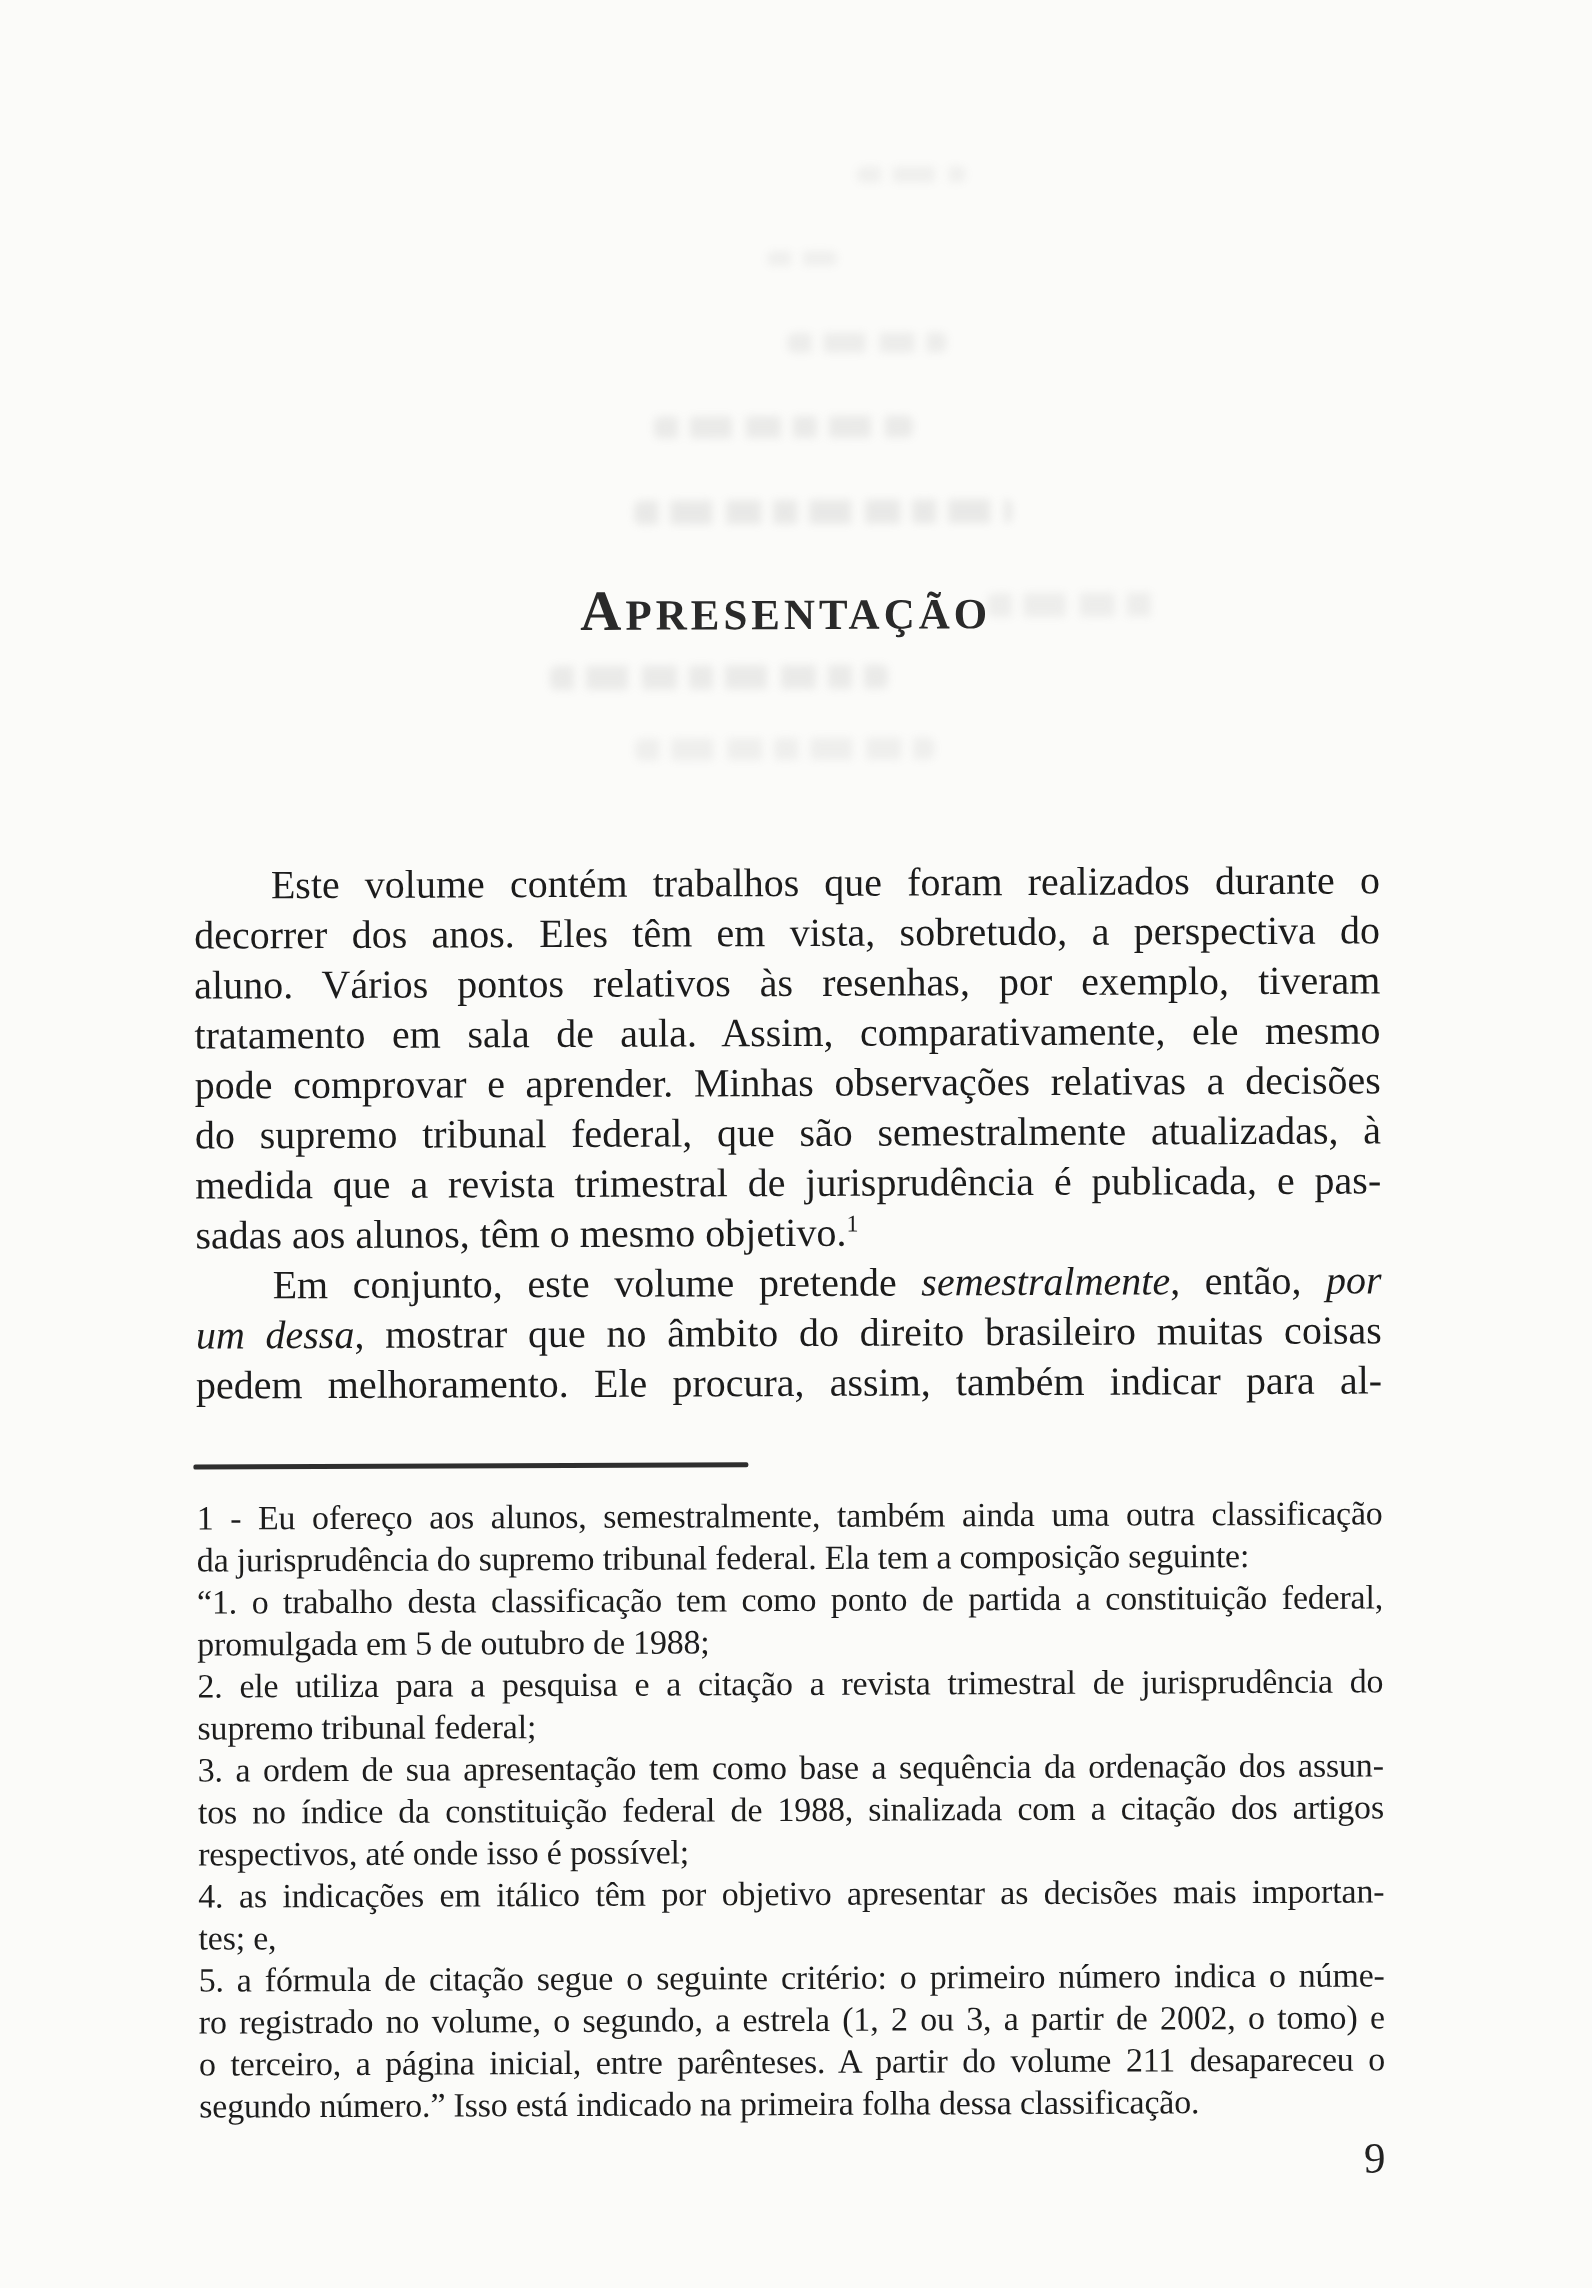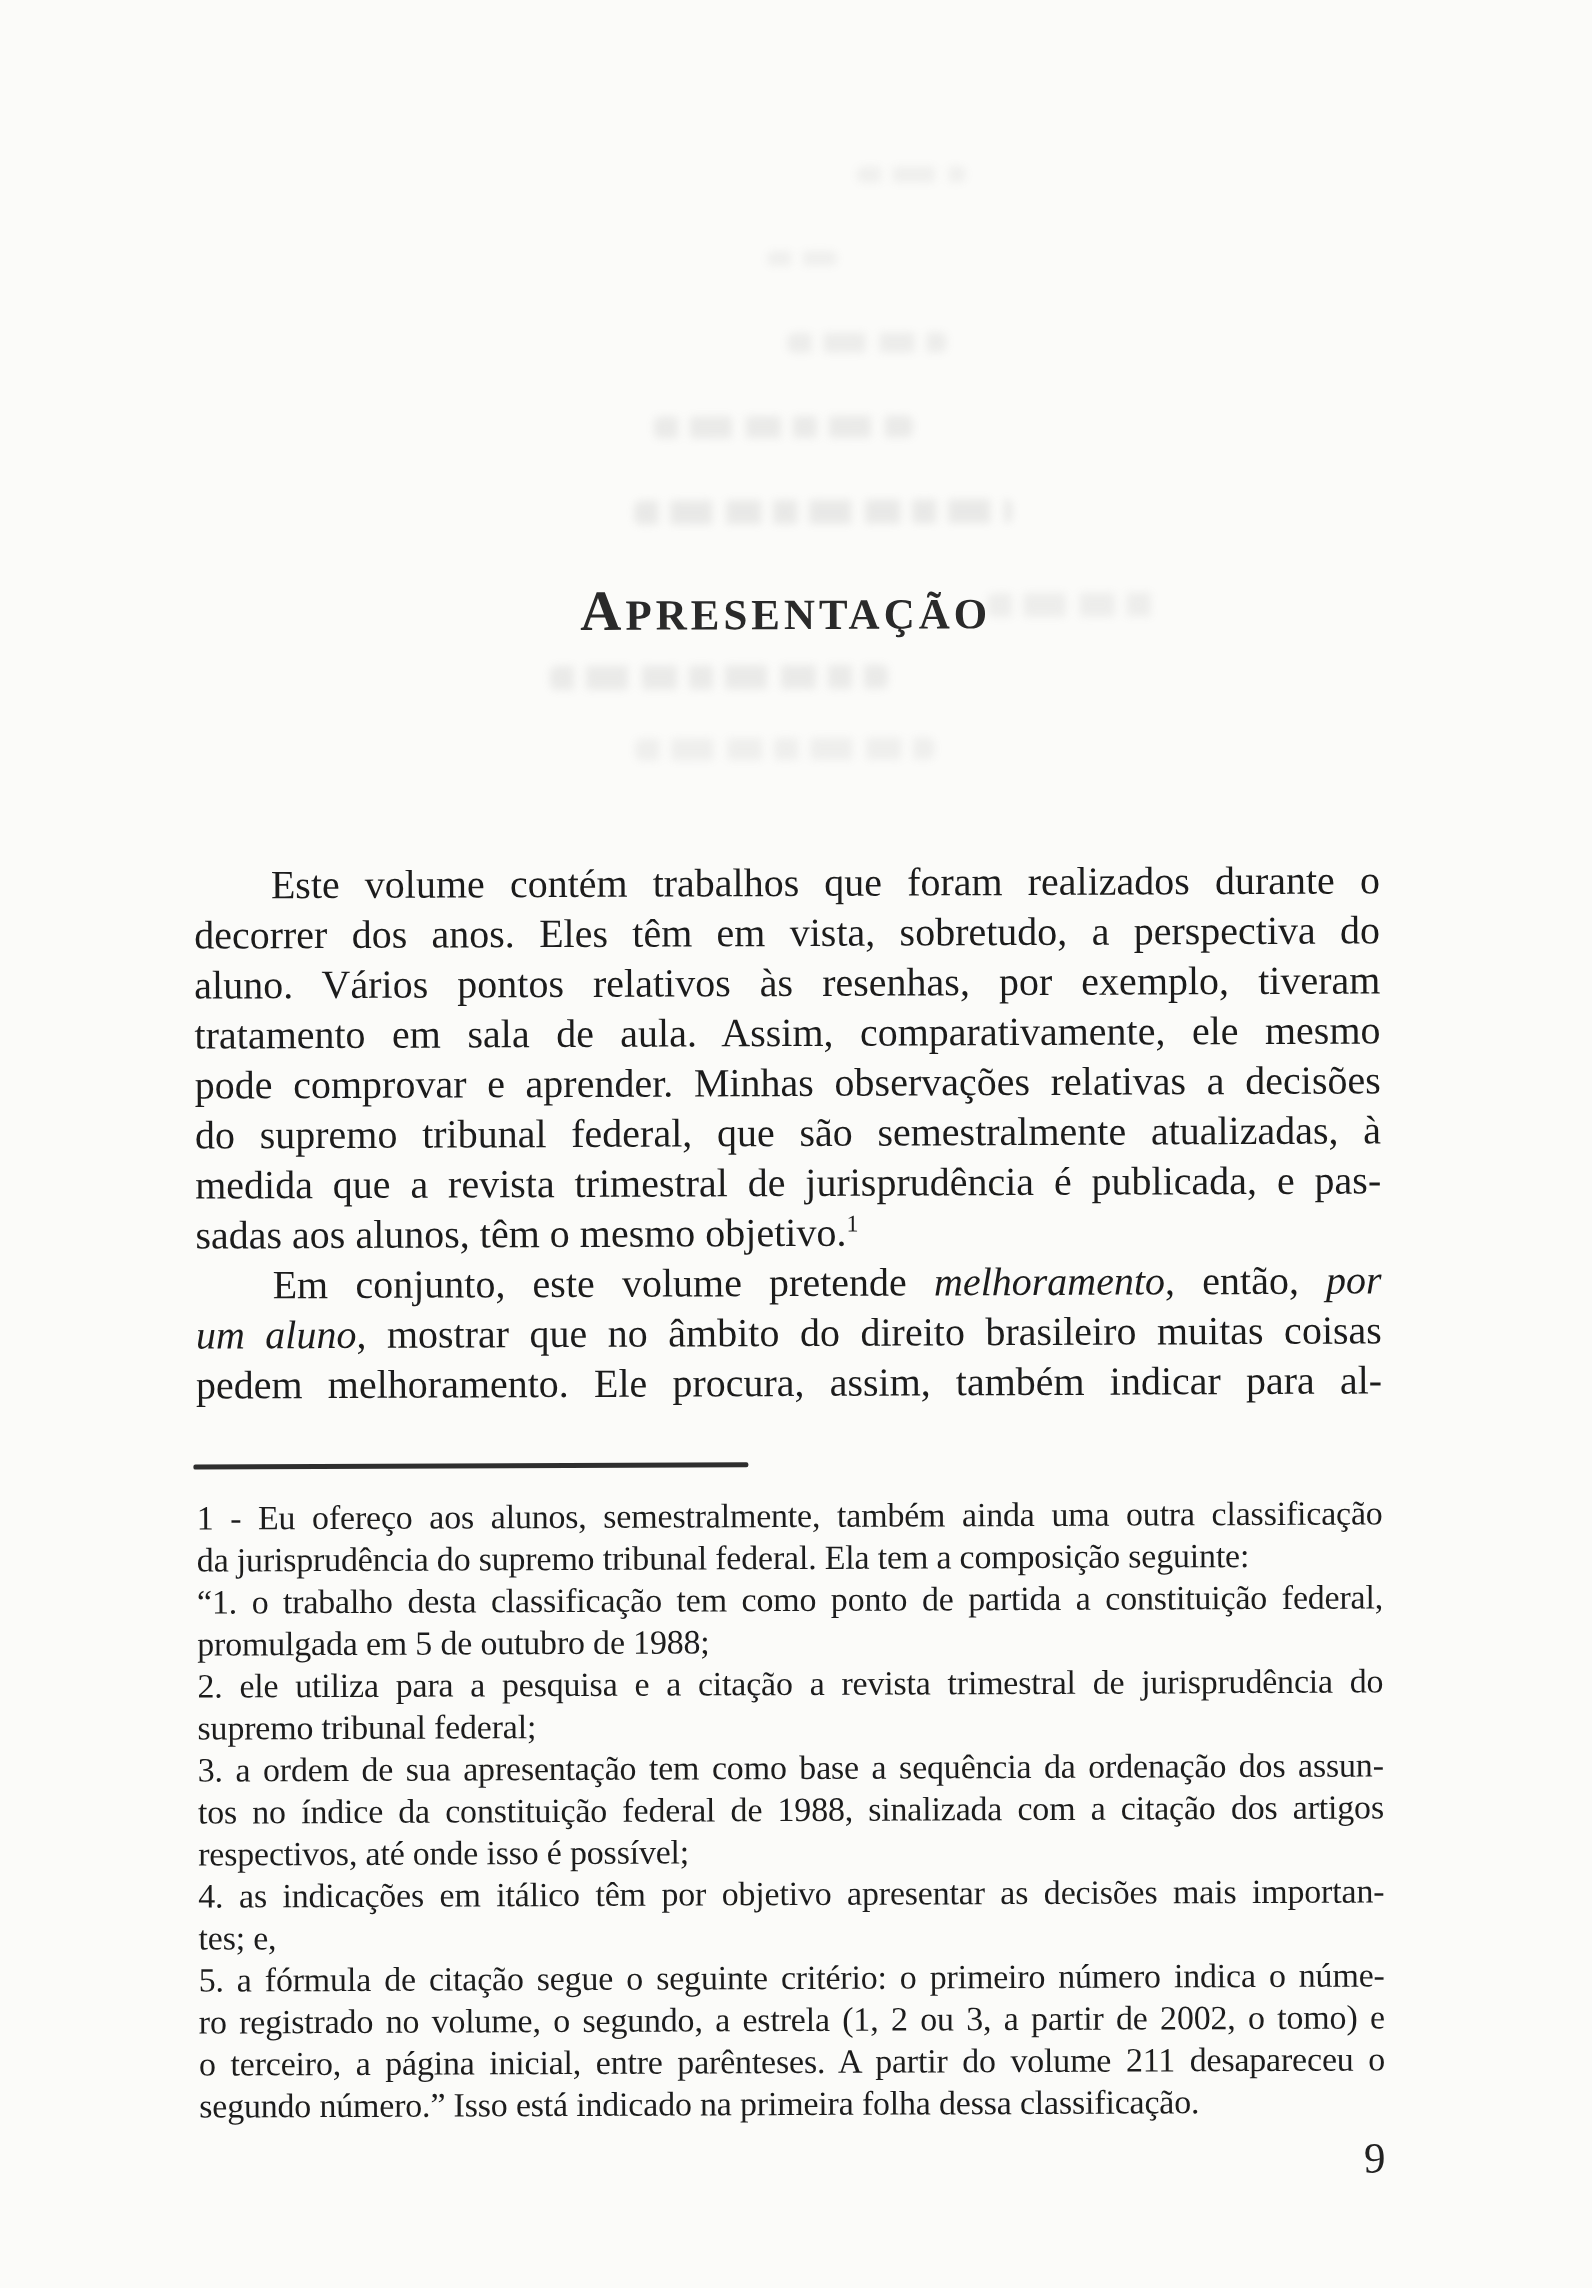--- a/index.html
+++ b/index.html
@@ -88,22 +88,22 @@
         <div class="line">Este volume contém trabalhos que foram realizados durante o</div>
         <div class="line">decorrer dos anos. Eles têm em vista, sobretudo, a perspectiva do</div>
         <div class="line">aluno. Vários pontos relativos às resenhas, por exemplo, tiveram</div>
         <div class="line">tratamento em sala de aula. Assim, comparativamente, ele mesmo</div>
         <div class="line">pode comprovar e aprender. Minhas observações relativas a decisões</div>
         <div class="line">do supremo tribunal federal, que são semestralmente atualizadas, à</div>
         <div class="line">medida que a revista trimestral de jurisprudência é publicada, e pas-</div>
         <div class="line nj">sadas aos alunos, têm o mesmo objetivo.<sup>1</sup></div>
       </div>
       <div class="paragraph">
-        <div class="line">Em conjunto, este volume pretende <i>melhoramento</i>, então, <i>por</i></div>
-        <div class="line"><i>um aluno</i>, mostrar que no âmbito do direito brasileiro muitas coisas</div>
+        <div class="line">Em conjunto, este volume pretende <i>semestralmente</i>, então, <i>por</i></div>
+        <div class="line"><i>um dessa</i>, mostrar que no âmbito do direito brasileiro muitas coisas</div>
         <div class="line">pedem melhoramento. Ele procura, assim, também indicar para al-</div>
       </div>
     </div>
 
   <div id="footnote-rule"></div>
 
   <div id="footnote">
       <div>
         <div class="line">1 - Eu ofereço aos alunos, semestralmente, também ainda uma outra classificação</div>
         <div class="line nj">da jurisprudência do supremo tribunal federal. Ela tem a composição seguinte:</div>

